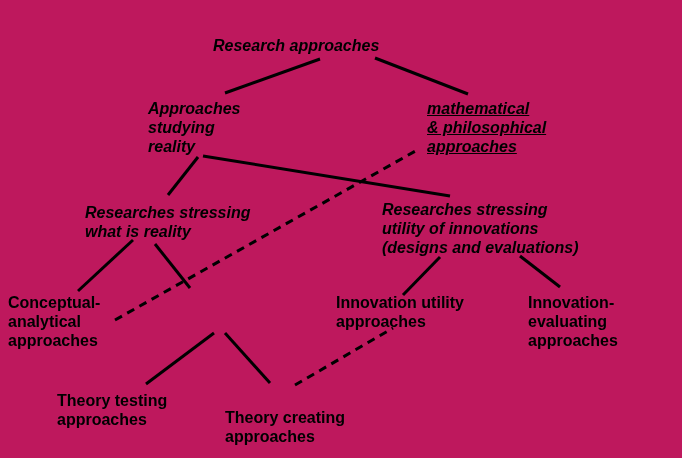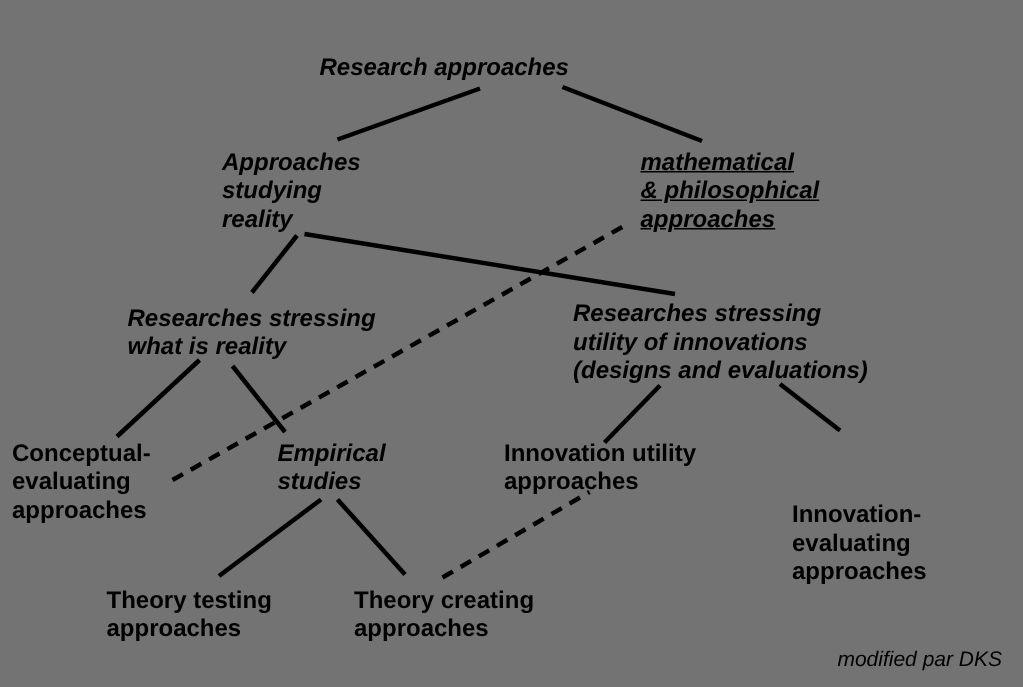--- a/index.html
+++ b/index.html
@@ -1,20 +1,20 @@
 <!DOCTYPE html>
 <html><head>
 <meta charset="utf-8">
 <style>
   html, body { margin: 0; padding: 0; background: #ffffff; }
   .canvas {
     position: relative;
     width: 682px;
     height: 458px;
-    background: #737373;
+    background: #be185d;
     font-family: "Liberation Sans", sans-serif;
     overflow: hidden;
   }
   .edges {
     position: absolute;
     left: 0; top: 0;
     width: 682px; height: 458px;
   }
   .edges line { stroke: #000000; stroke-width: 3; stroke-linecap: butt; }
   .edges line.dashed { stroke-dasharray: 8 6; }
@@ -28,23 +28,23 @@
   }
   .italic { font-style: italic; }
   .n-research     { left: 213px; top: 36px;  }
   .n-studying     { left: 148px; top: 99px;  }
   .n-math         { left: 427px; top: 99px; text-decoration: underline;  }
   .n-whatreality  { left: 85px;  top: 203px; }
   .n-utility      { left: 382px; top: 200px; }
   .n-conceptual   { left: 8px;   top: 293px; }
   .n-empirical    { left: 185px; top: 293px; }
   .n-innobuild    { left: 336px; top: 293px; }
-  .n-innoeval     { left: 528px; top: 293px; margin-top: 41px; }
-  .n-theorytest   { left: 71px;  top: 391px; }
-  .n-theorycreate { left: 225px; top: 391px; margin-left: 11px; }
+  .n-innoeval     { left: 528px; top: 293px; }
+  .n-theorytest   { left: 57px;  top: 391px; }
+  .n-theorycreate { left: 225px; top: 408px; }
   .credit {
     position: absolute;
     right: 14px; top: 431px;
     color: #000000;
     font-style: italic;
     font-weight: normal;
     font-size: 14px;
     line-height: 16px;
   }
 </style>
@@ -74,29 +74,26 @@
 reality</div>
   <div class="node italic n-math">mathematical
 &amp; philosophical
 approaches</div>
   <div class="node italic n-whatreality">Researches stressing
 what is reality</div>
   <div class="node italic n-utility">Researches stressing
 utility of innovations
 (designs and evaluations)</div>
   <div class="node n-conceptual">Conceptual-
-evaluating
+analytical
 approaches</div>
-  <div class="node italic n-empirical">Empirical
-studies</div>
   <div class="node n-innobuild">Innovation utility
 approaches</div>
   <div class="node n-innoeval">Innovation-
 evaluating
 approaches</div>
   <div class="node n-theorytest">Theory testing
 approaches</div>
   <div class="node n-theorycreate">Theory creating
 approaches</div>
 
-  <div class="credit">modified par DKS</div>
 
 </div>
 
 </body></html>

